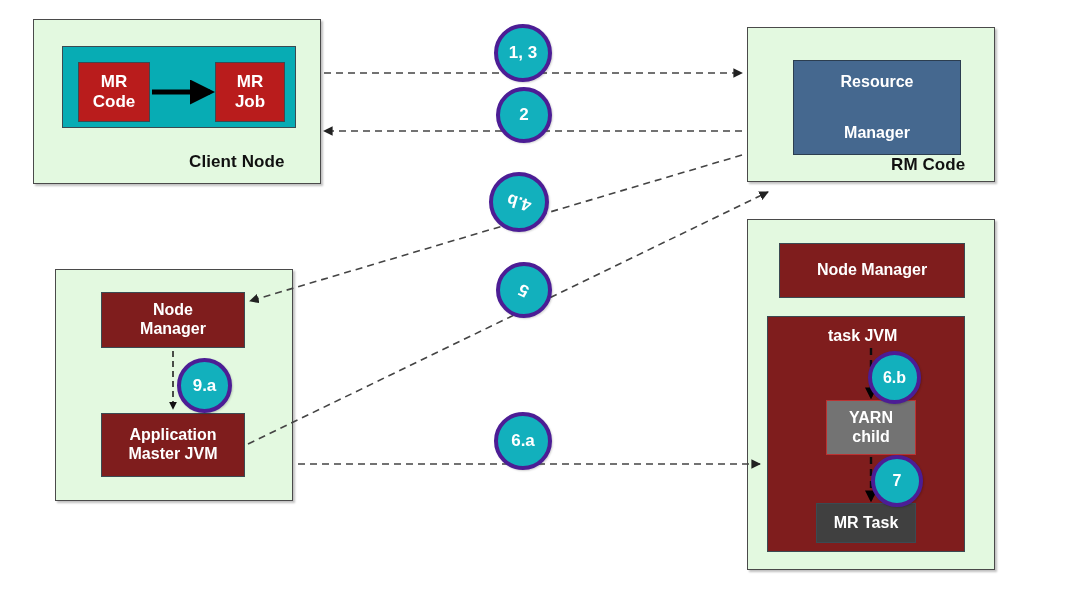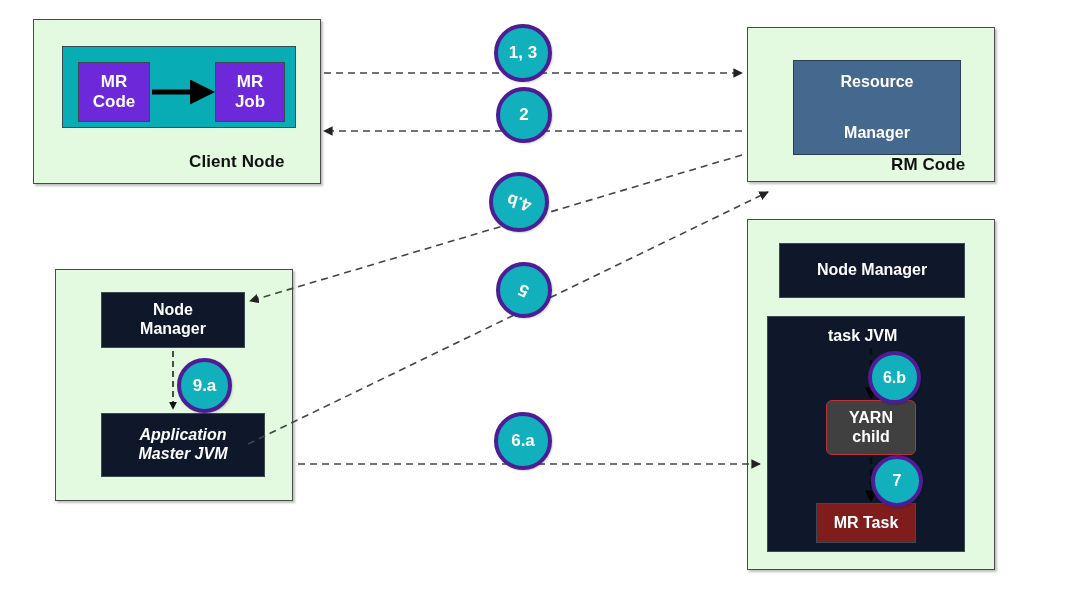--- a/index.html
+++ b/index.html
@@ -12,26 +12,26 @@
   .node-box{position:absolute;background:#e3f9e0;border:1.6px solid #4a4a4a;
             box-sizing:border-box;box-shadow:2px 2px 2px rgba(0,0,0,.25);}
   .node-caption{position:absolute;font-weight:bold;color:#111;
                 font-size:17px;letter-spacing:.1px;white-space:nowrap;}
 
   
   .comp{position:absolute;box-sizing:border-box;display:flex;
         flex-direction:column;align-items:center;justify-content:center;
         text-align:center;color:#ffffff;font-weight:bold;line-height:1.18;
         border:1.4px solid #3b4a52;}
-  .comp.navy{background:#0f172a;}
+  .comp.navy{background:#7f1d1d;}
   .comp.slate{background:#45688f;border-color:#2c3e50;gap:32px;}
   .comp.teal{background:#07acb4;}
-  .comp.blue{background:#6d28d9;}
-  .comp.red{background:#404040;border-color:#b33;border-radius:6px;}
-  .comp.tealdark{background:#7f1d1d;align-items:center;}
+  .comp.blue{background:#b91c1c;}
+  .comp.red{background:#737373;border-color:#b33;}
+  .comp.tealdark{background:#404040;align-items:center;}
 
   
   .badge{position:absolute;border-radius:50%;background:#12b0bd;
          border:4px solid #4c1d95;
          display:flex;align-items:center;justify-content:center;
          color:#ffffff;font-weight:bold;font-size:17px;
          box-shadow:1px 1px 2px rgba(0,0,0,.18);}
   .badge span{display:block;}
 
   .plain-label{position:absolute;color:#ffffff;font-weight:bold;
@@ -67,21 +67,21 @@
 
   <div class="node-caption" style="left:891px;top:155px;">RM Code</div>
 
   <div class="node-box" style="left:55px;top:269px;width:238px;height:232px;"></div>
 
   <div class="comp navy" style="left:101px;top:292px;width:144px;height:56px;font-size:16px;align-items:center;">
     <span>Node</span>
     <span>Manager</span>
   </div>
 
-  <div class="comp navy" style="left:101px;top:413px;width:164px;height:64px;font-size:16px;font-style:italic;">
+  <div class="comp navy" style="left:101px;top:413px;width:144px;height:64px;font-size:16px;">
     <span>Application</span>
     <span>Master JVM</span>
   </div>
 
   <div class="node-box" style="left:747px;top:219px;width:248px;height:351px;"></div>
 
   <div class="comp navy" style="left:779px;top:243px;width:186px;height:55px;font-size:16px;">
     <span>Node Manager</span>
   </div>
 

